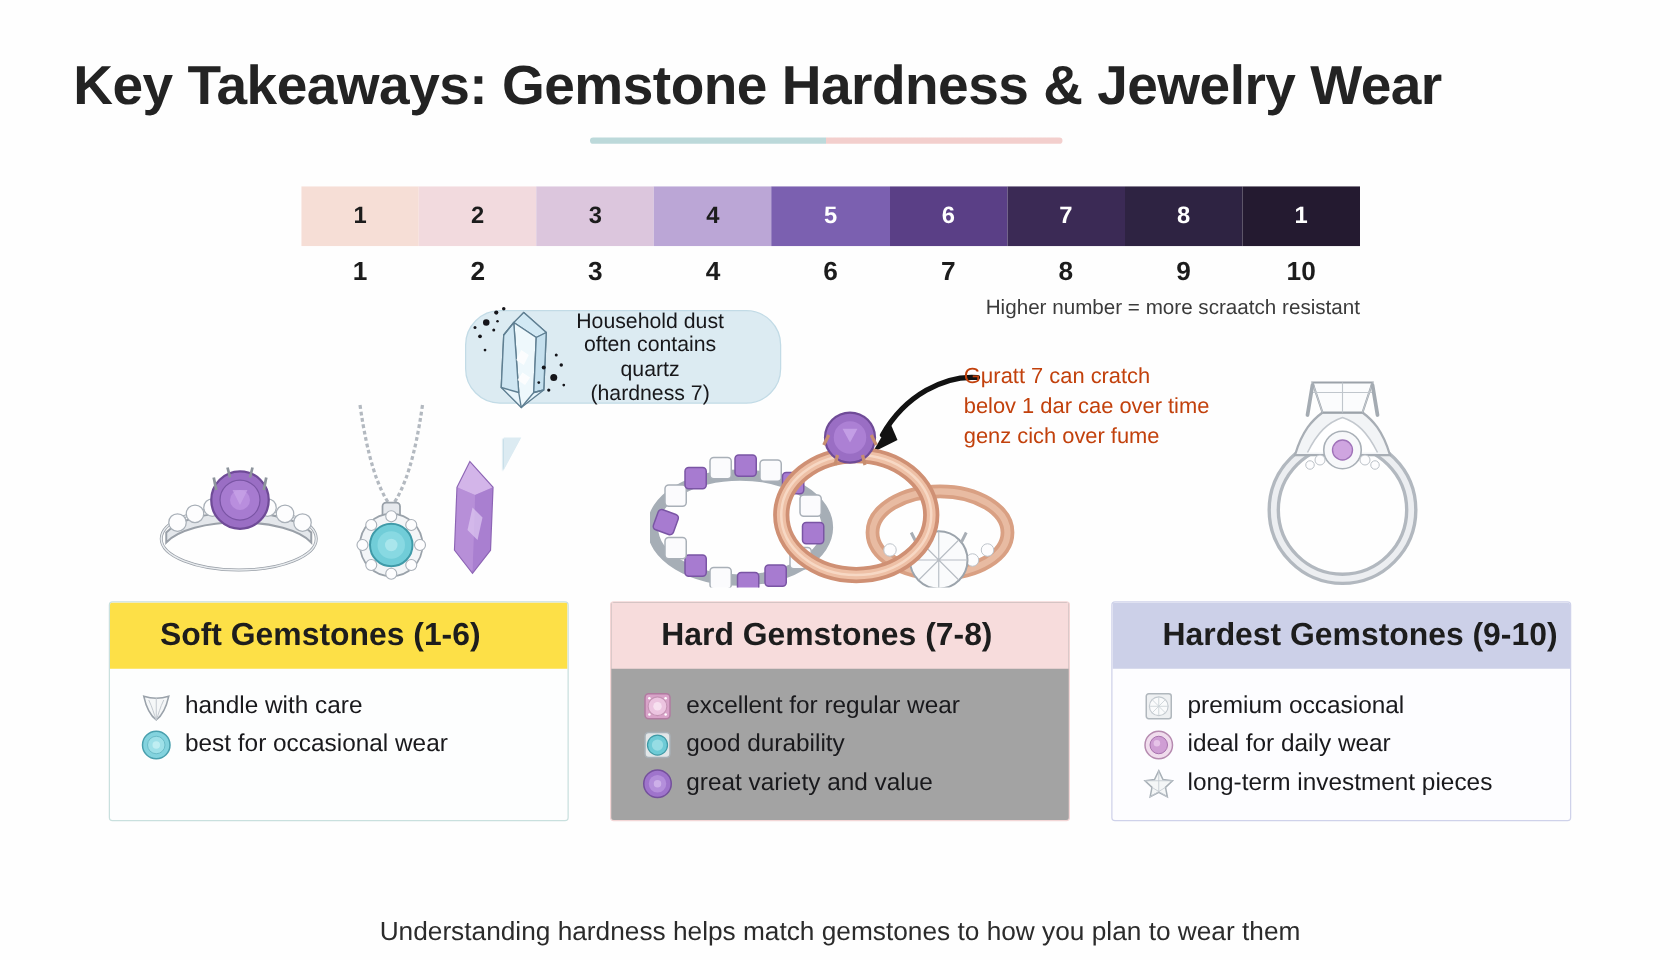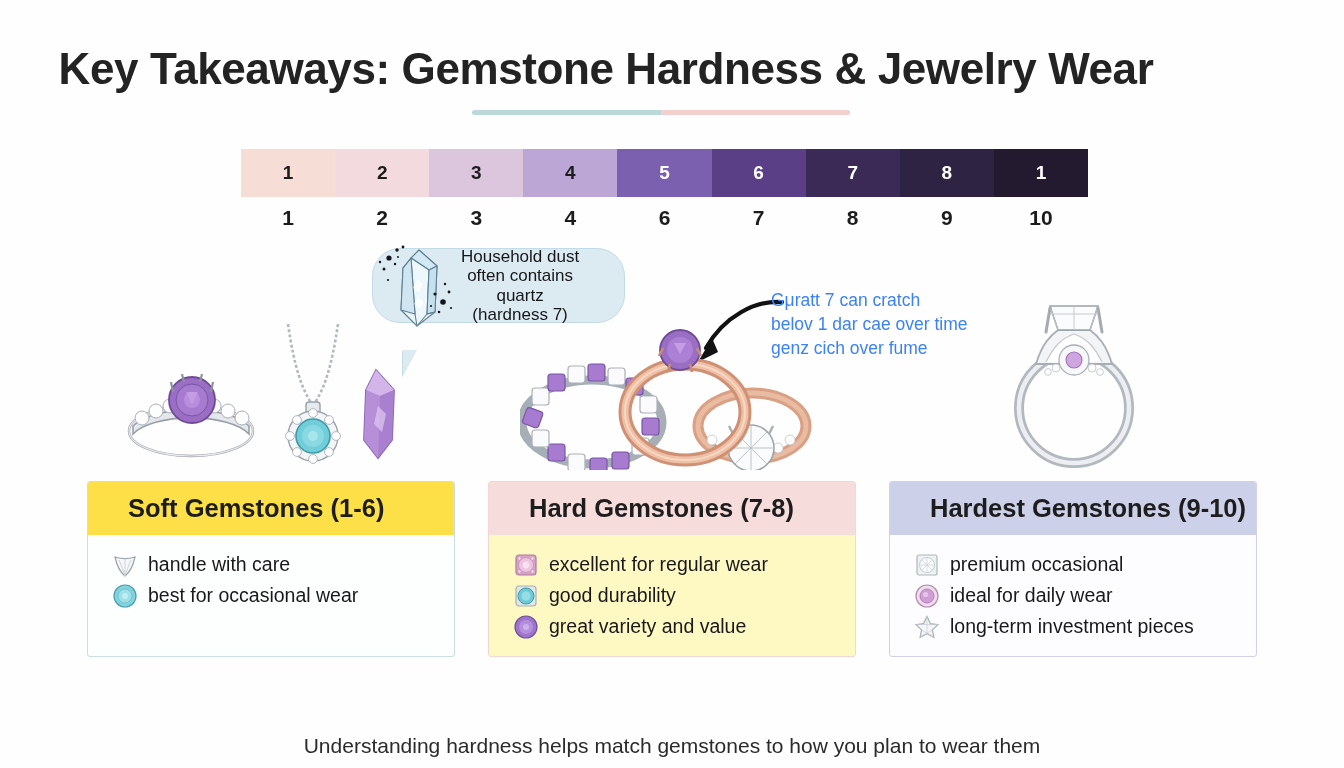--- a/index.html
+++ b/index.html
@@ -64,39 +64,39 @@
   }
   #bubble-icon { width: 88px; height: 100px; flex: 0 0 88px; }
   #bubble-text {
     font-size: 17px; line-height: 1.14; color: #17171a;
     padding-right: 8px; white-space: pre-line;
   }
 
   
   #annot {
     position: absolute; left: 771px; top: 288px;
-    font-size: 17.5px; line-height: 1.38; color: #3b82f6;
+    font-size: 17.5px; line-height: 1.38; color: #c2410c;
     white-space: pre-line;
   }
   #annot-arrow { position: absolute; left: 690px; top: 290px; width: 100px; height: 80px; }
 
   
   .art { position: absolute; }
   #art-left   { left: 126px; top: 306px; }
   #art-center { left: 520px; top: 322px; }
   #art-right  { left: 988px; top: 296px; }
 
   
   .card {
     position: absolute; top: 481px; width: 368px; height: 176px;
     border-radius: 3px; overflow: hidden;
     display: flex; flex-direction: column;
   }
   #card-0 { left: 87px;  border: 1px solid #c9e0de; background: #fdfefe; }
-  #card-1 { left: 488px; border: 1px solid #f3d6d6; background: #fef9c3; }
+  #card-1 { left: 488px; border: 1px solid #f3d6d6; background: #a3a3a3; }
   #card-2 { left: 889px; border: 1px solid #cfd2ea; background: #fdfdff; }
   .card-head {
     height: 53px; display: flex; align-items: center;
     padding-left: 40px;
     font-size: 25.5px; font-weight: 700; color: #1d1d1d;
   }
   #card-0 .card-head { background: #fde047; }
   #card-1 .card-head { background: #f7dcdc; }
   #card-2 .card-head { background: #ccd0e8; }
   .card-body { flex: 1; padding: 14px 0 0 24px; }
@@ -134,20 +134,21 @@
         <div class="tick">1</div>
         <div class="tick">2</div>
         <div class="tick">3</div>
         <div class="tick">4</div>
         <div class="tick">6</div>
         <div class="tick">7</div>
         <div class="tick">8</div>
         <div class="tick">9</div>
         <div class="tick">10</div>
       </div>
+    <div id="scale-note">Higher number = more scraatch resistant</div>
   </div>
 
   <div id="bubble">
     <div id="bubble-tail"></div>
     <div id="bubble-icon">
       <svg viewBox="0 0 88 100" width="88" height="100">
         <g stroke="#5f7f92" stroke-width="1.1" fill="#dff0f7" stroke-linejoin="round">
           <polygon points="46,14 64,30 62,76 44,90 28,74 30,32" fill="#e8f5fb"></polygon>
           <polygon points="46,14 64,30 56,34 38,22" fill="#d2e9f4"></polygon>
           <polygon points="38,22 56,34 54,78 44,90 42,78" fill="#eef8fc"></polygon>

